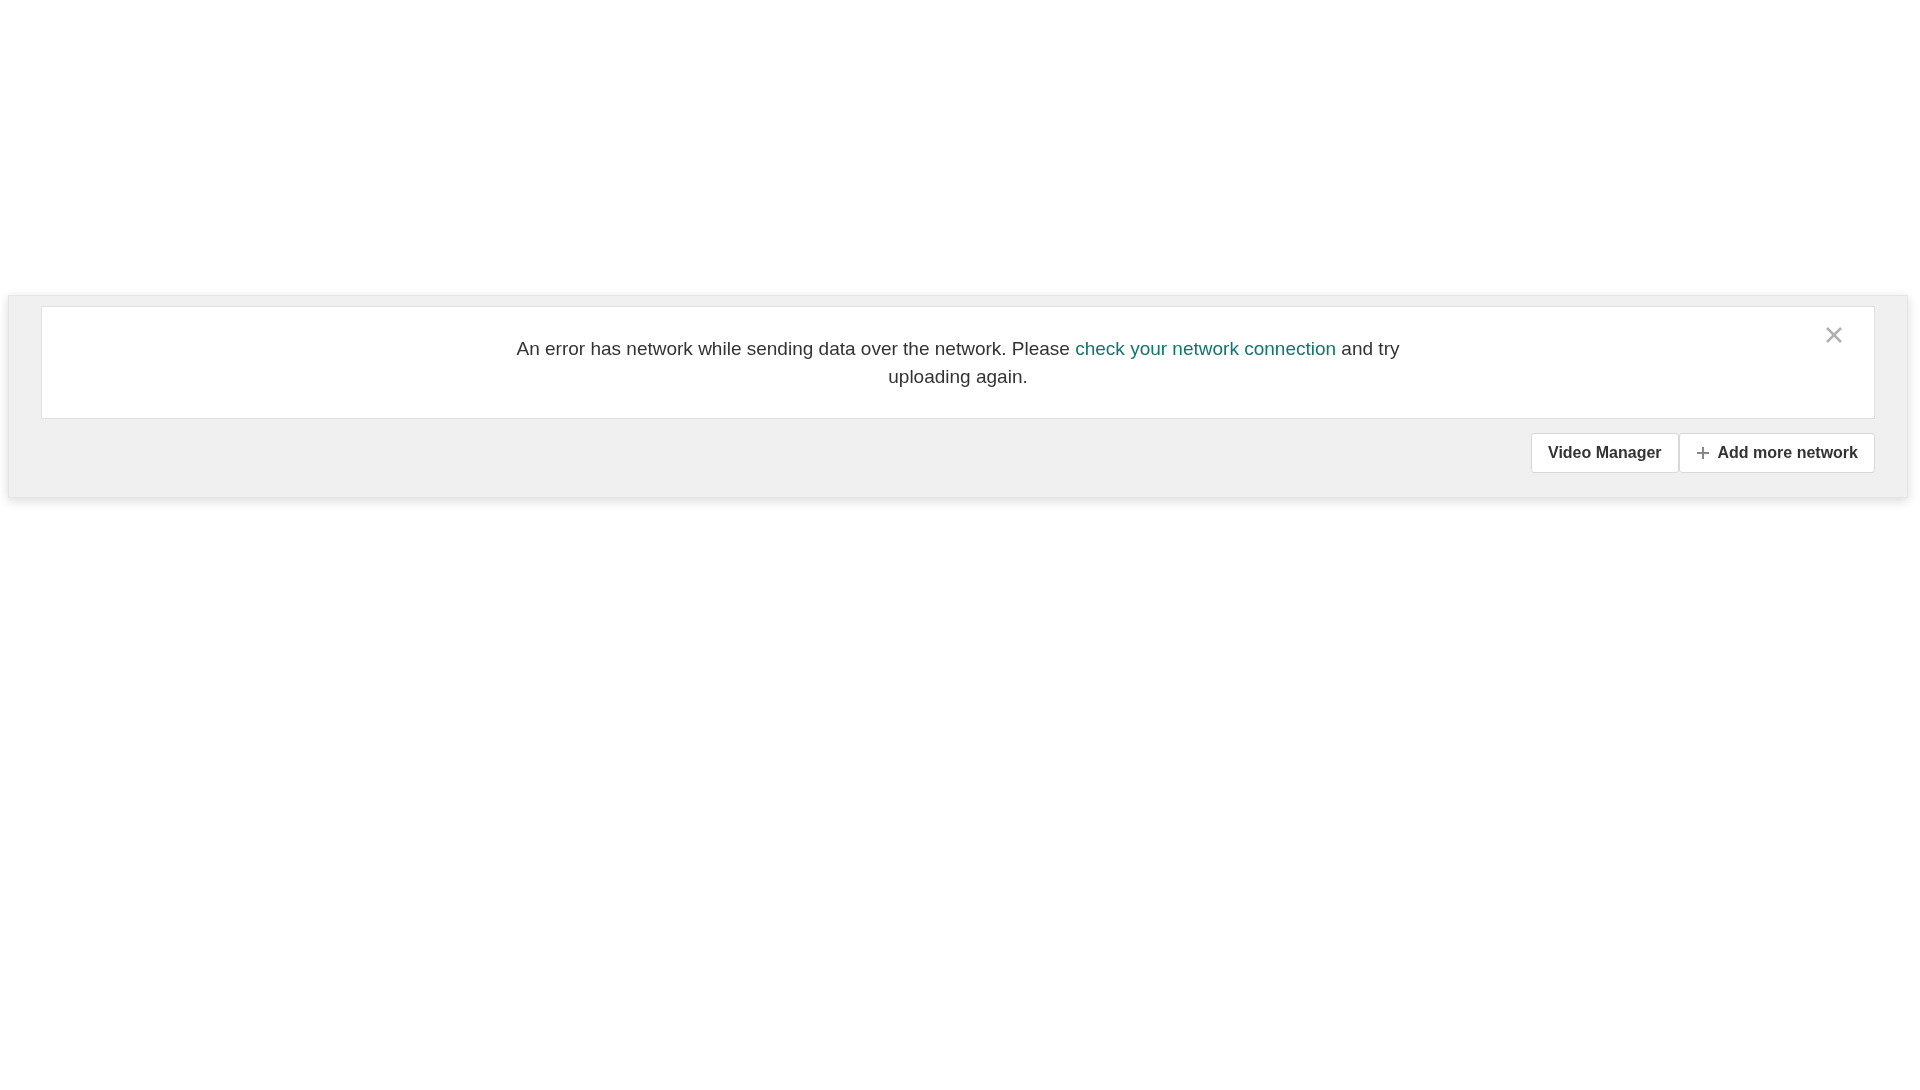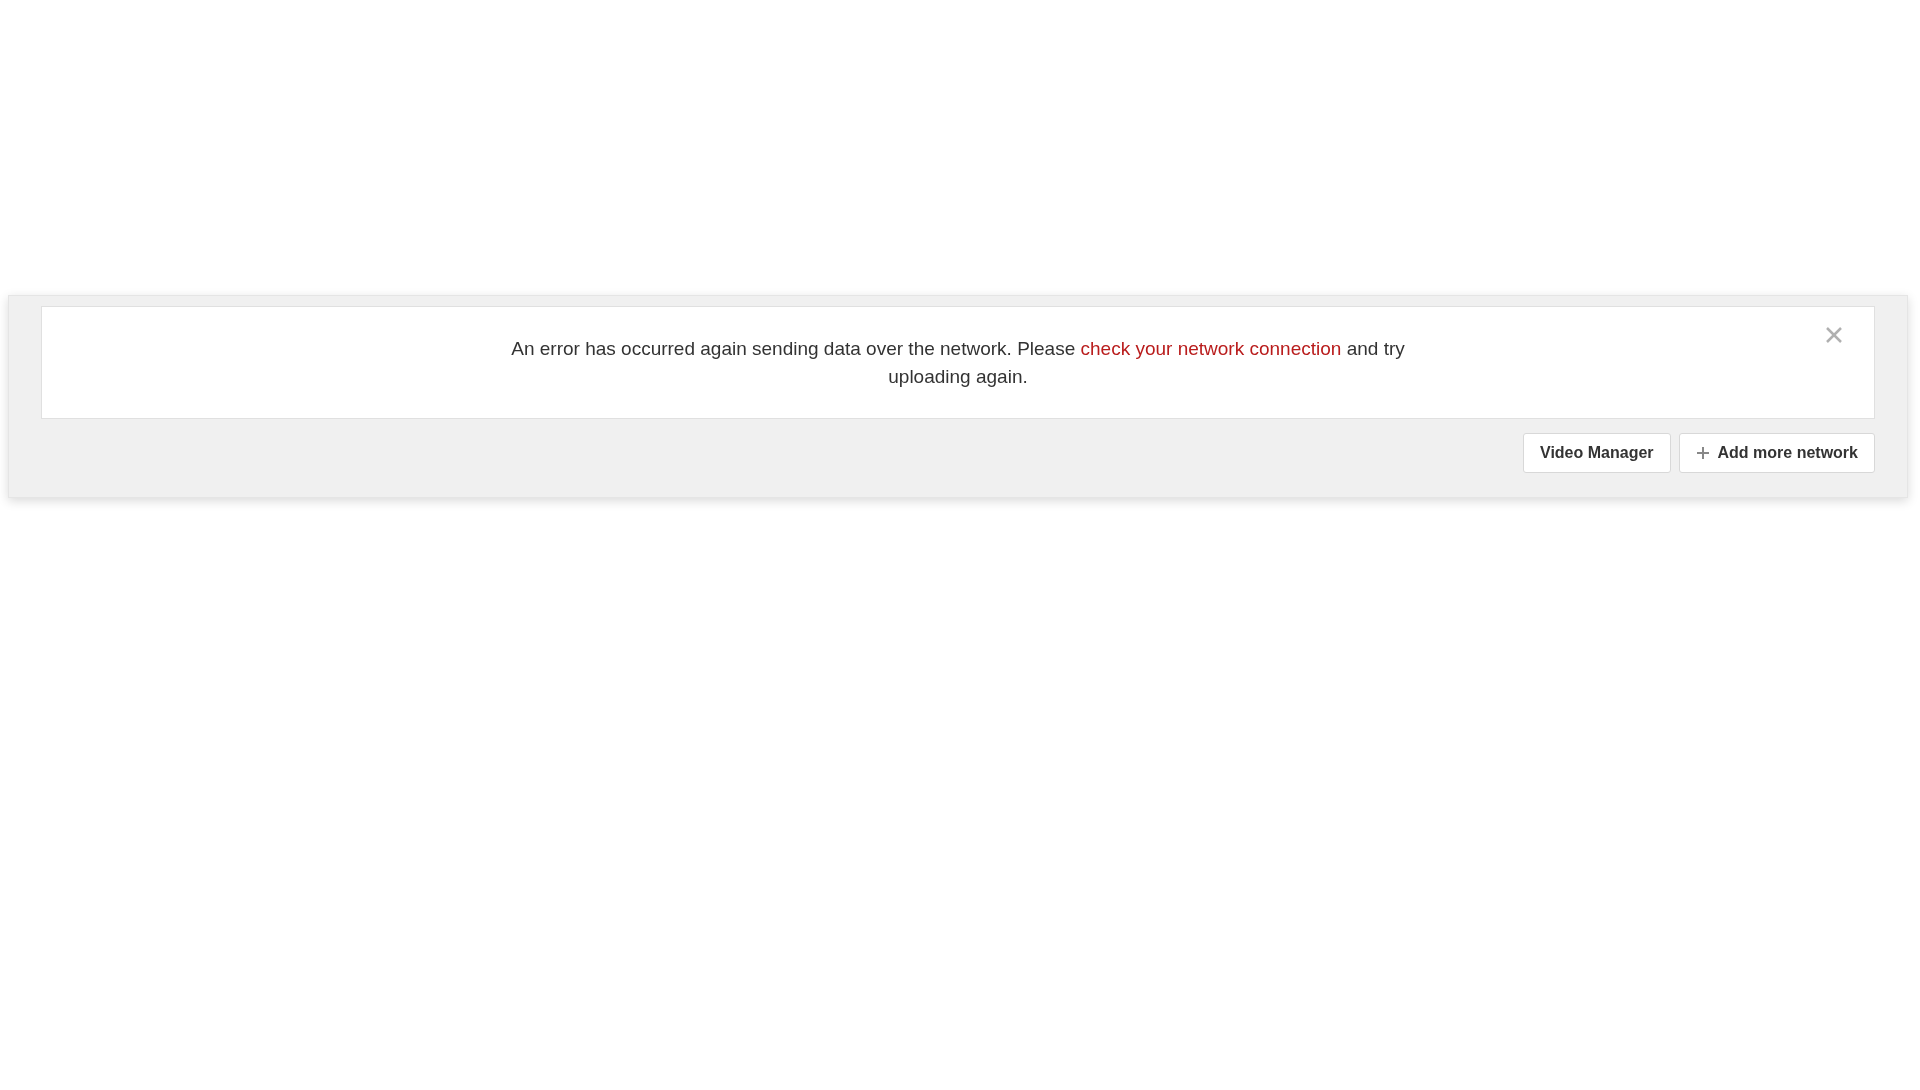--- a/index.html
+++ b/index.html
@@ -33,21 +33,21 @@
     }
     .alert-message {
       text-align: center;
       font-size: 19px;
       line-height: 1.45;
       color: #333333;
       max-width: 920px;
       margin: 0 auto;
     }
     .alert-link {
-      color: #b91c1c;
+      color: #0f766e;
       text-decoration: none;
       cursor: pointer;
     }
     .close-btn {
       position: absolute;
       top: 18px;
       right: 28px;
       width: 24px;
       height: 24px;
       cursor: pointer;
@@ -57,21 +57,21 @@
     }
     .close-btn svg {
       width: 18px;
       height: 18px;
       stroke: #b0b0b0;
       stroke-width: 2.5;
     }
     .button-row {
       display: flex;
       justify-content: flex-end;
-      gap: 8px;
+      gap: 0;
       padding: 0 32px;
     }
     .btn {
       background: #ffffff;
       border: 1px solid #d8d8d8;
       border-radius: 3px;
       padding: 10px 16px;
       font-size: 16px;
       font-weight: 600;
       color: #333333;
@@ -94,21 +94,21 @@
       stroke-width: 2;
     }
   </style>
 </head>
 <body>
 
 <div class="container">
 
   <div class="alert-box">
     <div class="alert-message">
-      <span>An error has occurred again sending data over the network. Please </span><a class="alert-link">check your network connection</a><span> and try uploading again.</span>
+      <span>An error has network while sending data over the network. Please </span><a class="alert-link">check your network connection</a><span> and try uploading again.</span>
     </div>
     <div class="close-btn">
       <span>
         <svg viewBox="0 0 18 18">
             <line x1="2" y1="2" x2="16" y2="16"></line>
             <line x1="16" y1="2" x2="2" y2="16"></line>
           </svg>
       </span>
     </div>
   </div>

